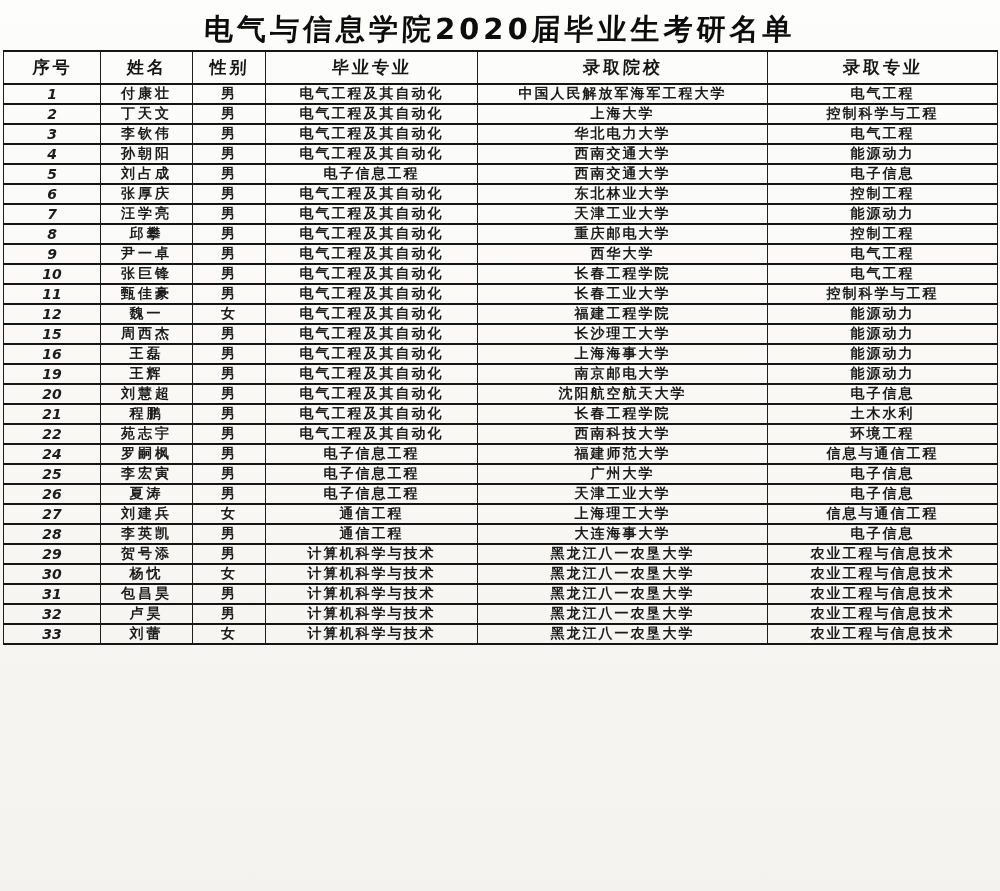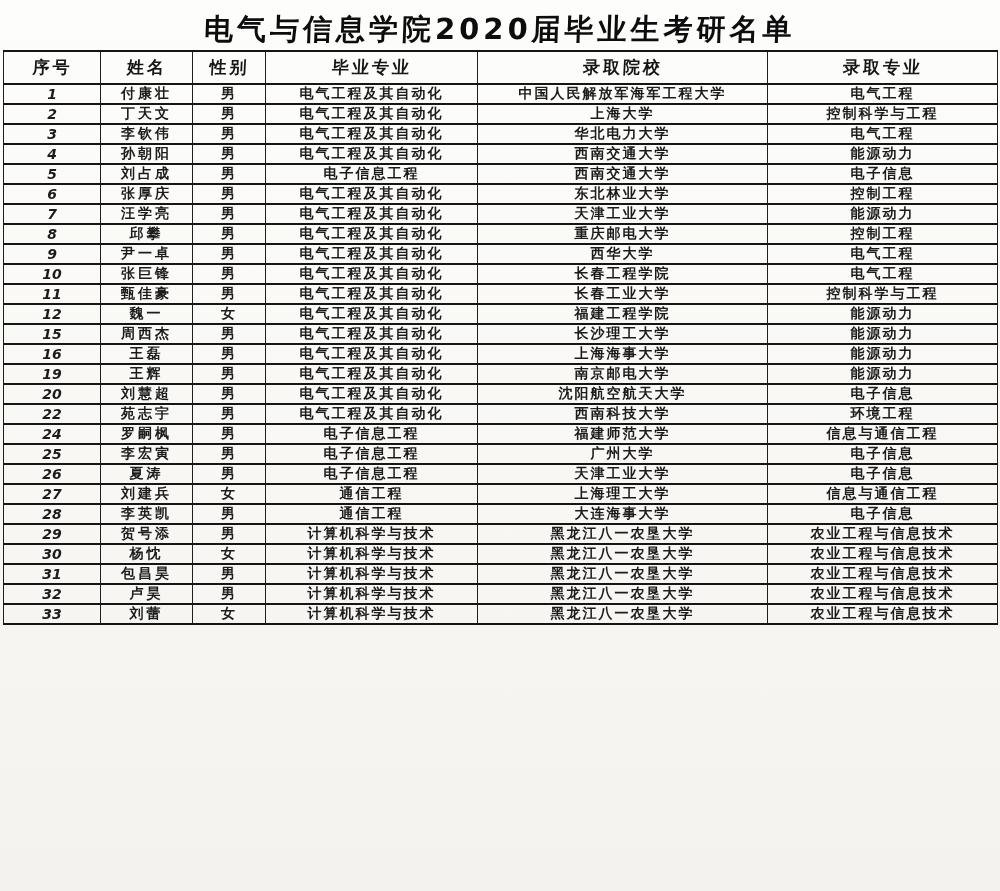--- a/index.html
+++ b/index.html
@@ -223,20 +223,28 @@
         </tr>
         <tr>
           <td class="num">20</td>
           <td class="hand">刘慧超</td>
           <td>男</td>
           <td>电气工程及其自动化</td>
           <td>沈阳航空航天大学</td>
           <td>电子信息</td>
         </tr>
         <tr>
+          <td class="num">21</td>
+          <td class="hand">程鹏</td>
+          <td>男</td>
+          <td>电气工程及其自动化</td>
+          <td>长春工程学院</td>
+          <td>土木水利</td>
+        </tr>
+        <tr>
           <td class="num">22</td>
           <td class="hand">苑志宇</td>
           <td>男</td>
           <td>电气工程及其自动化</td>
           <td>西南科技大学</td>
           <td>环境工程</td>
         </tr>
         <tr>
           <td class="num">24</td>
           <td class="hand">罗嗣枫</td>

